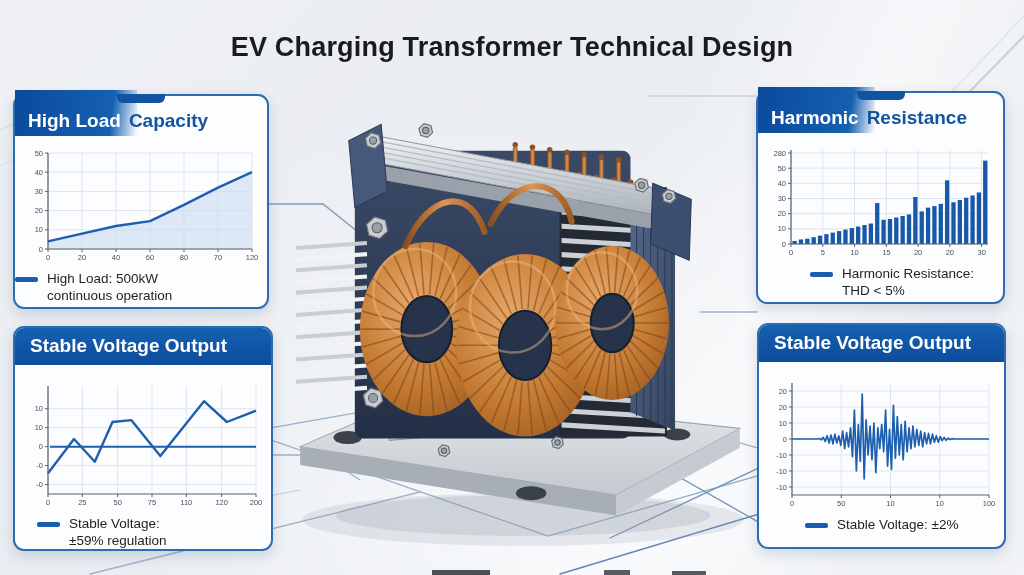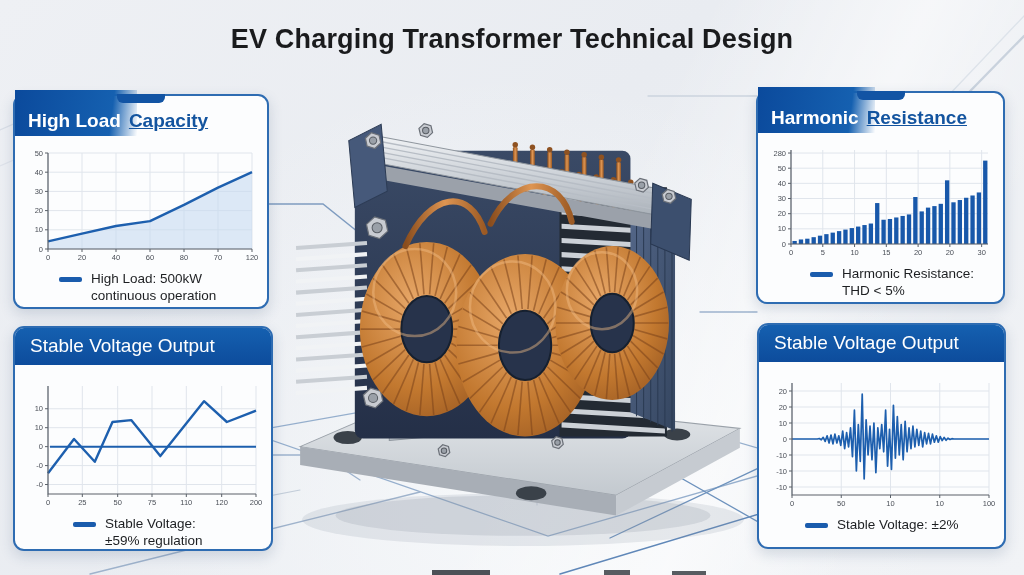--- a/index.html
+++ b/index.html
@@ -6,40 +6,40 @@
   body{
     width:1024px;height:575px;position:relative;overflow:hidden;
     font-family:"Liberation Sans",sans-serif;
     background:
       linear-gradient(115deg, rgba(255,255,255,0) 55%, rgba(255,255,255,.55) 72%, rgba(255,255,255,0) 86%),
       radial-gradient(ellipse at 50% 85%, #f6f8fa 0%, rgba(246,248,250,0) 60%),
       linear-gradient(135deg,#eef0f4 0%,#e9ecf1 45%,#f1f3f6 100%);
   }
   .abs{position:absolute;}
   #title{
-    top:24px;left:0;width:100%;text-align:center;
+    top:32px;left:0;width:100%;text-align:center;
     font-size:27px;font-weight:bold;color:#1a1b1d;letter-spacing:.2px;
   }
   .panel{
     position:absolute;background:#fcfdfe;border:2px solid #2e6cb2;border-radius:11px;
     box-shadow:0 5px 14px rgba(45,70,110,.18);
   }
   .panel-tab{
     position:absolute;top:-2px;left:50%;transform:translateX(-50%);
     width:48px;height:9px;background:#1254a4;border-radius:0 0 6px 6px;
   }
   .banner-header{margin-top:14px;font-size:19px;font-weight:bold;white-space:nowrap;}
   .banner-header .hl{
     background:linear-gradient(97deg,#0b4a9c 0%,#1560b0 78%,rgba(21,96,176,0) 100%);
     color:#ffffff;padding:20px 16px 5px 13px;
   }
-  .banner-header .rest{color:#13549f;margin-left:-8px;text-decoration:underline;}
+  .banner-header .rest{color:#13549f;margin-left:-8px;}
   .bar-header{
     background:linear-gradient(180deg,#1560b0,#0d4c9c);
-    color:#ffffff;font-weight:normal;font-size:19px;
+    color:#ffffff;font-weight:bold;font-size:19px;
     padding:7px 8px 8px 15px;border-radius:9px 9px 0 0;white-space:nowrap;
   }
   .chartwrap{margin-top:14px;text-align:center;}
   .legend{display:flex;align-items:flex-start;gap:9px;margin-top:3px;
     font-size:13.5px;color:#1d1f22;line-height:1.25;}
   .legend .dash{flex:0 0 auto;width:23px;height:4.5px;border-radius:2px;background:#1a5cad;margin-top:6px;}
   svg text{font-family:"Liberation Sans",sans-serif;}
 </style>
 </head>
 <body>
@@ -373,21 +373,21 @@
         <line x1="129" y1="103" x2="129" y2="106" stroke="#5a6069" stroke-width="1"></line>
         <text x="129" y="114" text-anchor="middle" font-size="7.5" fill="#4a4f57">60</text>
         <line x1="163" y1="103" x2="163" y2="106" stroke="#5a6069" stroke-width="1"></line>
         <text x="163" y="114" text-anchor="middle" font-size="7.5" fill="#4a4f57">80</text>
         <line x1="197" y1="103" x2="197" y2="106" stroke="#5a6069" stroke-width="1"></line>
         <text x="197" y="114" text-anchor="middle" font-size="7.5" fill="#4a4f57">70</text>
         <line x1="231" y1="103" x2="231" y2="106" stroke="#5a6069" stroke-width="1"></line>
         <text x="231" y="114" text-anchor="middle" font-size="7.5" fill="#4a4f57">120</text>
       </svg>
   </div>
-  <div class="legend" style="padding-left:44px">
+  <div class="legend" style="">
     <span class="dash"></span>
     <span>
       <span>High Load: 500kW</span><br>
       <span>continuous operation</span>
     </span>
   </div>
 </div>
 
 <div class="panel" style="left:756px;top:91px;width:245px;height:209px">
   <div class="panel-tab"></div>
@@ -519,21 +519,21 @@
         <line x1="131" y1="115" x2="131" y2="118" stroke="#5a6069" stroke-width="1"></line>
         <text x="131" y="126" text-anchor="middle" font-size="7.5" fill="#4a4f57">75</text>
         <line x1="165.32" y1="115" x2="165.32" y2="118" stroke="#5a6069" stroke-width="1"></line>
         <text x="165.32" y="126" text-anchor="middle" font-size="7.5" fill="#4a4f57">110</text>
         <line x1="200.68" y1="115" x2="200.68" y2="118" stroke="#5a6069" stroke-width="1"></line>
         <text x="200.68" y="126" text-anchor="middle" font-size="7.5" fill="#4a4f57">120</text>
         <line x1="235" y1="115" x2="235" y2="118" stroke="#5a6069" stroke-width="1"></line>
         <text x="235" y="126" text-anchor="middle" font-size="7.5" fill="#4a4f57">200</text>
       </svg>
   </div>
-  <div class="legend" style="padding-left:58px">
+  <div class="legend" style="padding-left:22px">
     <span class="dash"></span>
     <span>
       <span>Stable Voltage:</span><br>
       <span>±59% regulation</span>
     </span>
   </div>
 </div>
 
 <div class="panel" style="left:757px;top:323px;width:245px;height:222px">
   <div class="bar-header">Stable Voltage Output</div>

